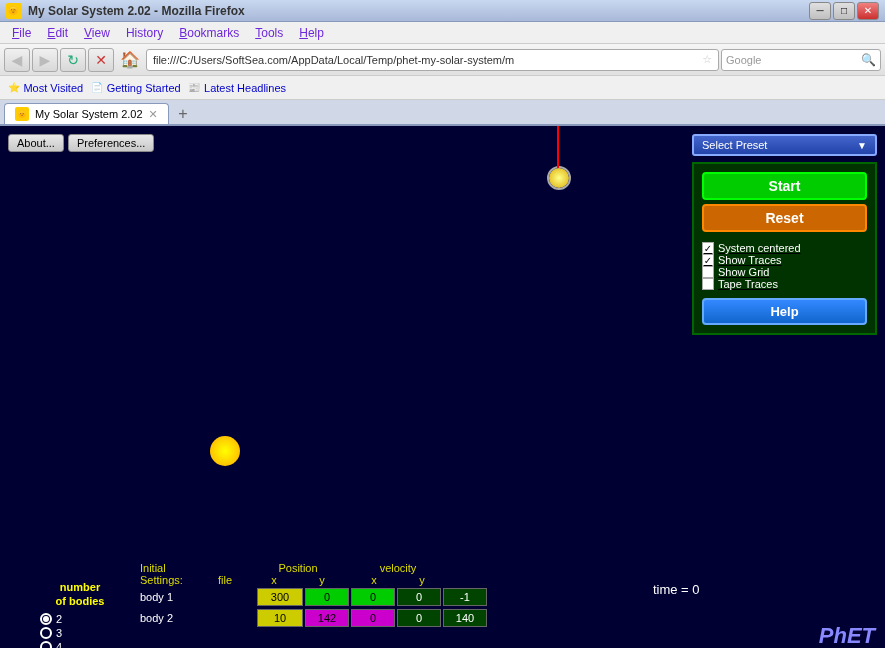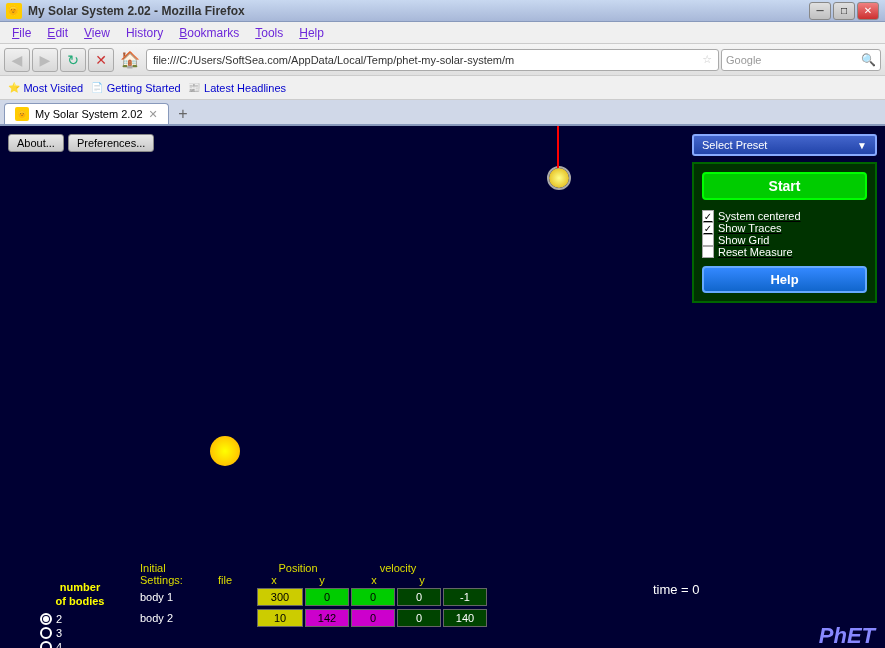--- a/index.html
+++ b/index.html
@@ -395,37 +395,38 @@
 
   <div class="control-panel">
 
     <div class="preset-dropdown">
       <span class="preset-text">Select Preset</span>
       <span class="preset-arrow">▼</span>
     </div>
 
     <div class="control-box">
       <button class="ctrl-btn btn-start">Start</button>
+      <button class="ctrl-btn btn-reset">Reset</button>
 
       <div style="margin-top:6px;">
         <div class="checkbox-row">
           <div class="cb checked"></div>
           <span class="cb-label">System centered</span>
         </div>
         <div class="checkbox-row">
           <div class="cb checked"></div>
           <span class="cb-label">Show Traces</span>
         </div>
         <div class="checkbox-row">
           <div class="cb"></div>
           <span class="cb-label">Show Grid</span>
         </div>
         <div class="checkbox-row">
           <div class="cb"></div>
-          <span class="cb-label">Reset Measure</span>
+          <span class="cb-label">Tape Traces</span>
         </div>
       </div>
 
 
       <div class="help-btn">Help</div>
     </div>
   </div>
 </div>
 
 <div class="bottom-area">

